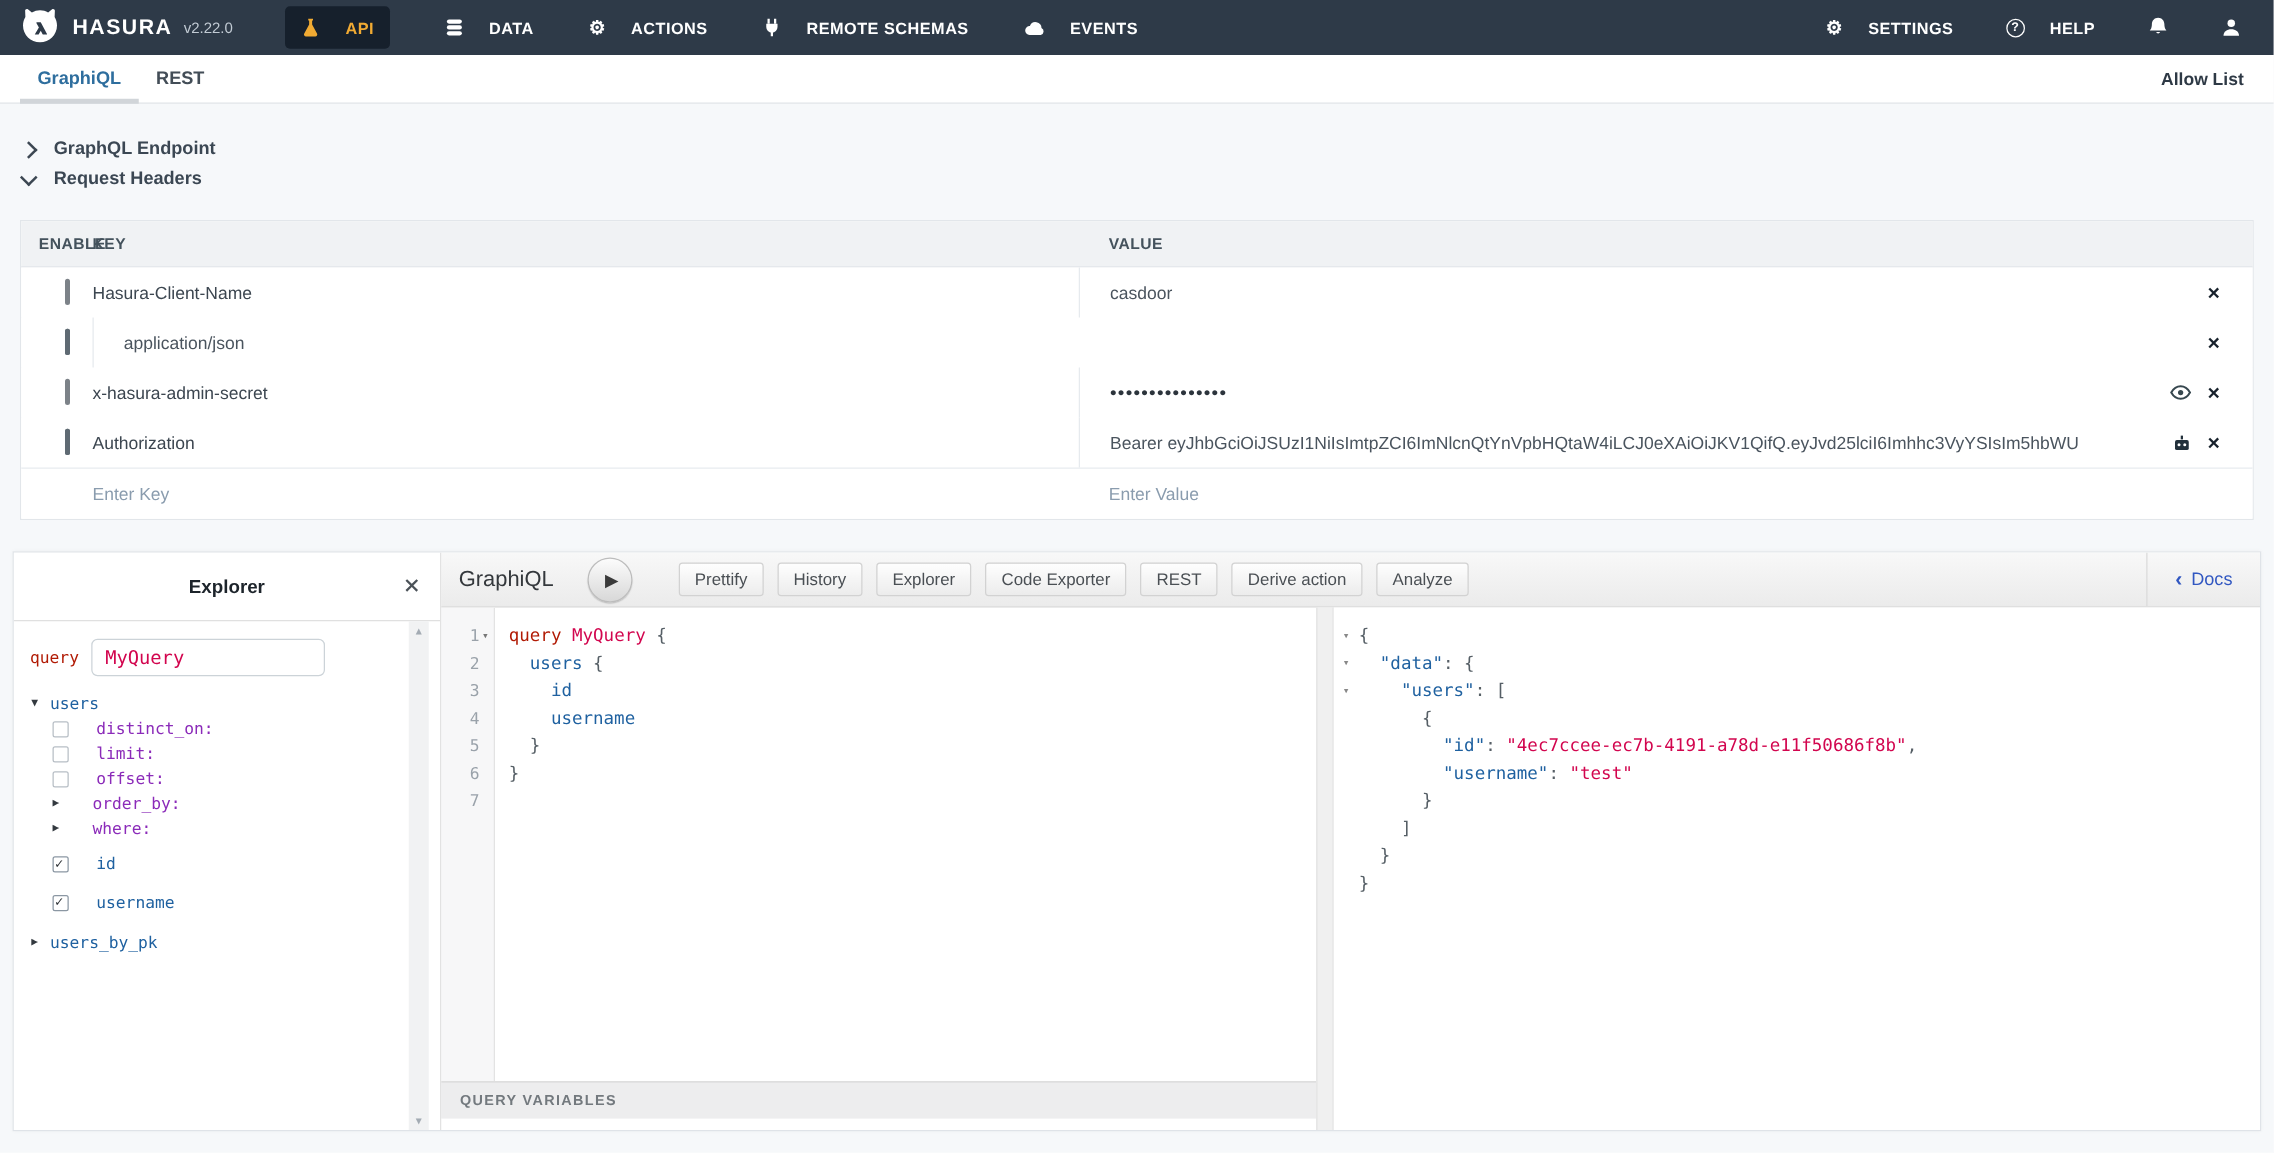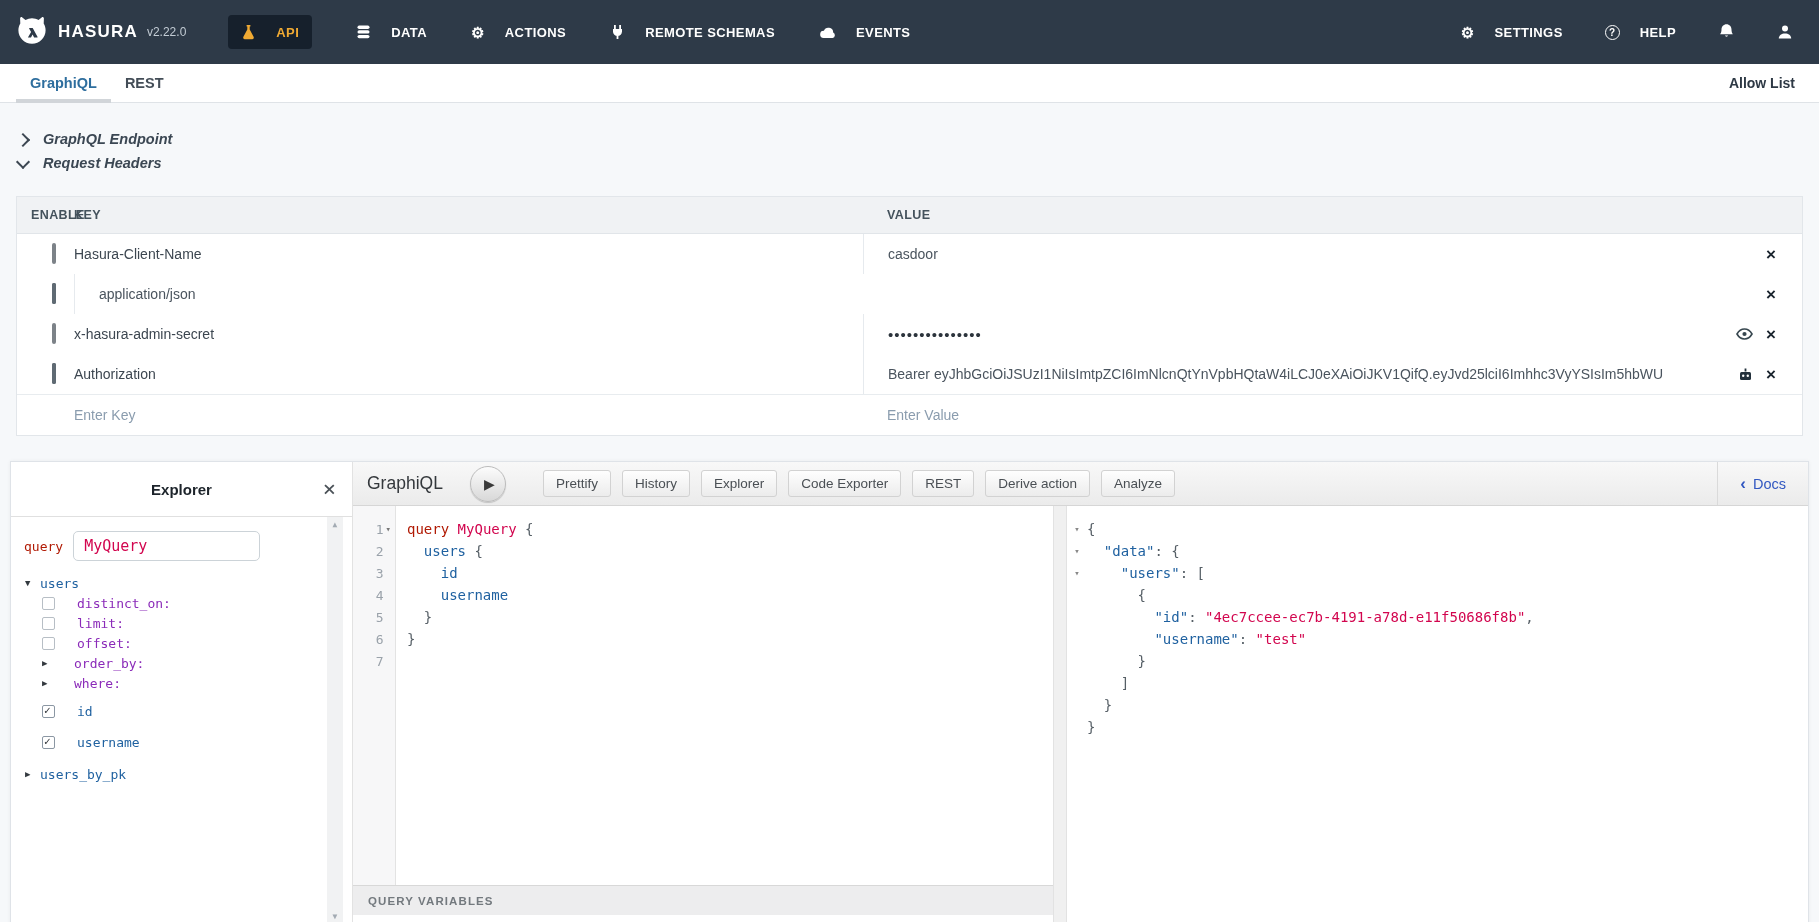--- a/index.html
+++ b/index.html
@@ -1,20 +1,20 @@
 <!DOCTYPE html>
 <html><head>
 <meta charset="utf-8">
 <style>
   html,body{margin:0;padding:0;}
   body{font-family:"Liberation Sans",sans-serif;}
   .app{position:relative;width:1819px;height:922px;overflow:hidden;background:#f6f8fa;}
 
   
-  .navbar{height:64px;background:#2e3a48;display:flex;align-items:center;padding:0 26px 0 14px;box-sizing:border-box;}
+  .navbar{height:44px;background:#2e3a48;display:flex;align-items:center;padding:0 26px 0 14px;box-sizing:border-box;}
   .brand{display:flex;align-items:center;}
   .brand-name{color:#fff;font-weight:bold;font-size:17px;letter-spacing:1.2px;margin-left:8px;}
   .brand-version{color:#c2cbd4;font-size:12px;margin-left:9px;}
   .nav-items{display:flex;align-items:center;gap:44px;margin-left:42px;}
   .nav-item{display:flex;align-items:center;gap:20px;color:#fff;font-weight:bold;font-size:13px;letter-spacing:.4px;cursor:pointer;}
   .nav-item.active{background:#16202c;border-radius:4px;padding:9px 13px;color:#f0aa33;}
   .nav-ico{display:flex;align-items:center;}
   .glyph-ico{font-size:15px;line-height:1;}
   .nav-right{display:flex;align-items:center;gap:42px;margin-left:auto;}
   .help-circ{display:inline-flex;width:15px;height:15px;border:1.5px solid #fff;border-radius:50%;align-items:center;justify-content:center;font-size:10px;font-weight:bold;color:#fff;box-sizing:border-box;}
@@ -22,21 +22,21 @@
   
   .tabbar{height:39px;background:#fff;border-bottom:1px solid #dfe3e7;display:flex;align-items:center;padding-left:16px;box-sizing:border-box;}
   .tab{position:relative;height:100%;display:flex;align-items:center;padding:0 14px;font-weight:bold;font-size:14.5px;color:#434d57;cursor:pointer;}
   .tab.active{color:#2e6e9e;}
   .tab.active::after{content:"";position:absolute;left:0;right:0;bottom:-1px;height:4px;background:#d1d5d9;}
   .allow-list{margin-left:auto;margin-right:24px;font-weight:bold;font-size:14px;color:#2e3945;cursor:pointer;}
 
   
   .content{padding-top:24px;}
   .section-row{display:flex;align-items:center;gap:15px;margin-left:18px;height:24px;cursor:pointer;}
-  .section-row .label{font-weight:bold;font-size:14.5px;color:#3b4753;font-style:italic;}
+  .section-row .label{font-weight:bold;font-size:14.5px;color:#3b4753;}
   .chev{width:8px;height:8px;border-right:2.2px solid #3c4752;border-bottom:2.2px solid #3c4752;display:inline-block;}
   .chev.right{transform:rotate(-45deg);margin-top:1px;}
   .chev.down{transform:rotate(45deg);margin-top:-3px;}
 
   
   .headers-table{margin:21px 16px 0 16px;background:#fff;border:1px solid #e2e6ea;box-sizing:border-box;}
   .thead{display:flex;height:36px;align-items:center;background:#f0f2f4;border-bottom:1px solid #e1e5e9;
          font-weight:bold;font-size:12.5px;color:#44525c;letter-spacing:.4px;}
   .col-enable{width:57px;padding-left:14px;box-sizing:border-box;}
   .col-key{width:789px;box-sizing:border-box;}

